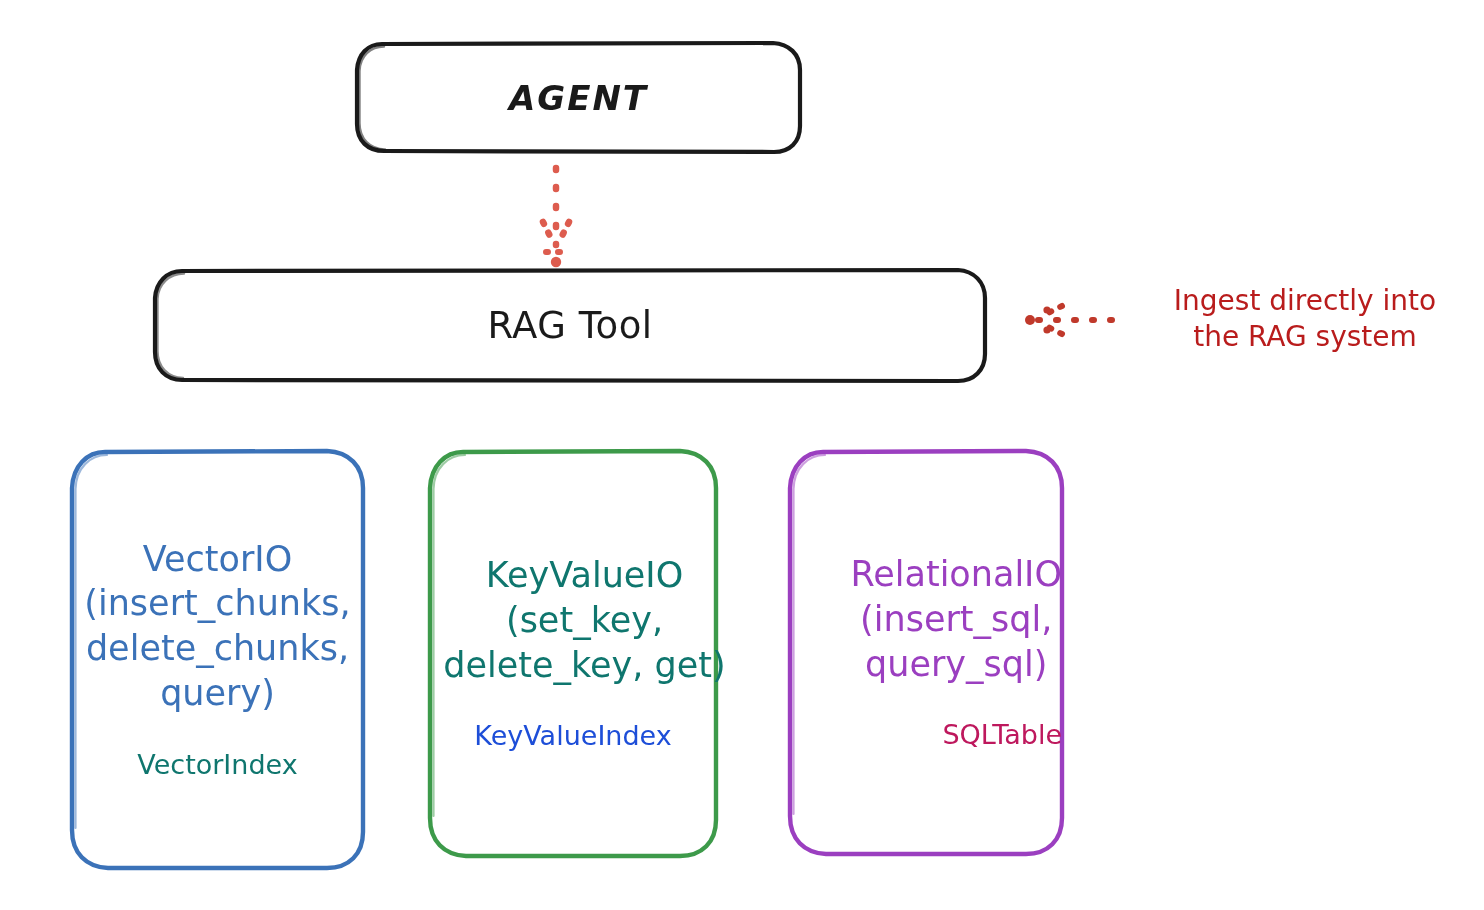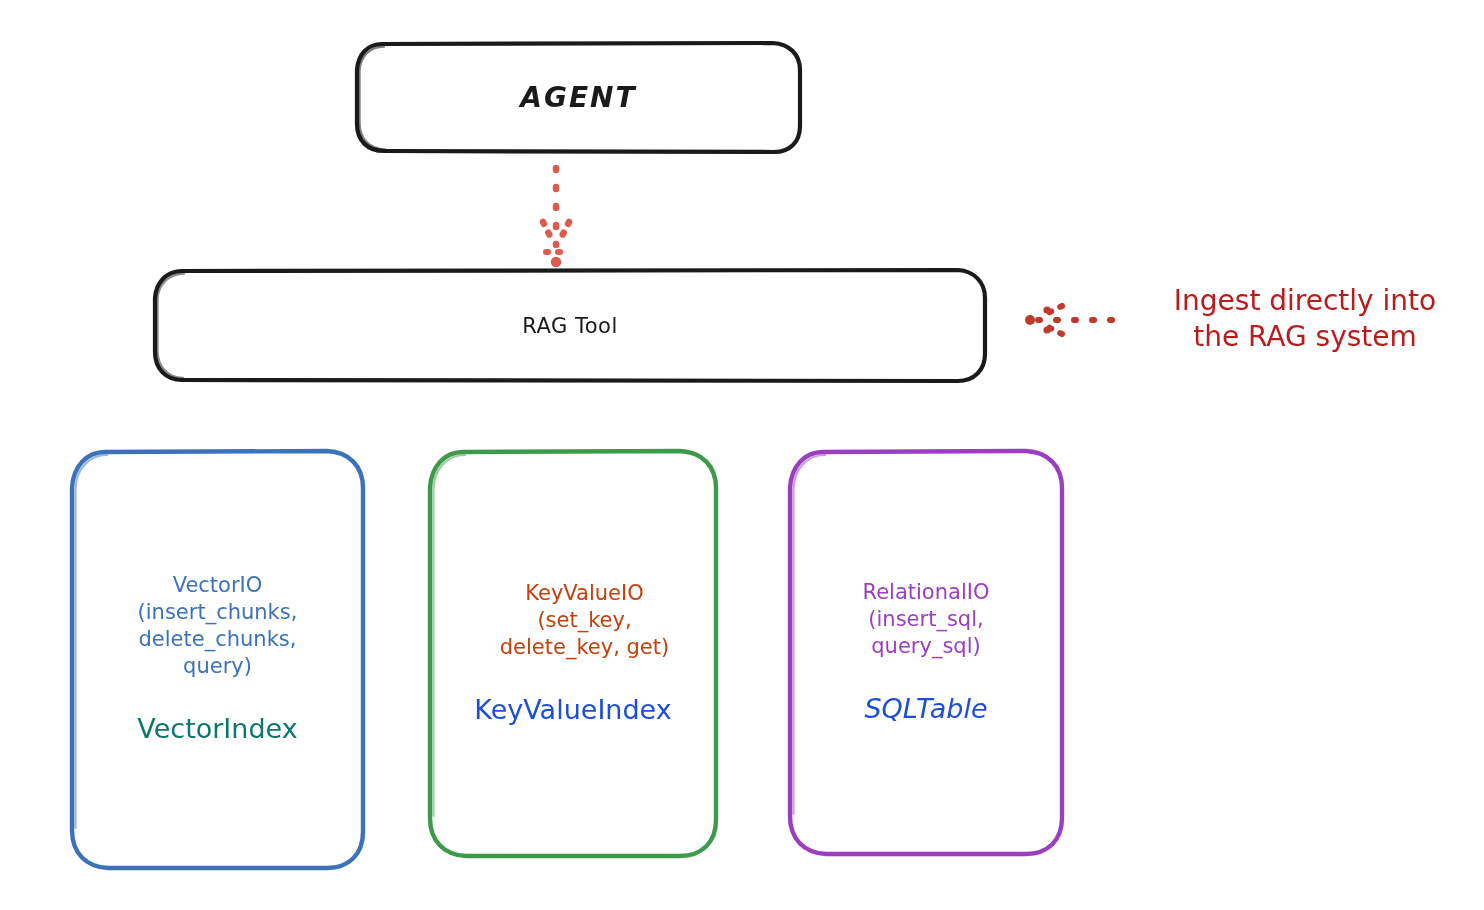--- a/index.html
+++ b/index.html
@@ -31,33 +31,33 @@
     align-items: center;
     justify-content: center;
     text-align: center;
     pointer-events: none;
     white-space: pre;
   }
   .agent-text {
     font-family: "DejaVu Sans", sans-serif;
     font-style: italic;
     font-weight: 700;
-    font-size: 28px;
+    font-size: 34px;
     letter-spacing: 2px;
     color: #1a1a1a;
   }
   .rag-text {
     font-family: "DejaVu Sans", sans-serif;
-    font-size: 21px;
+    font-size: 37px;
     color: #1a1a1a;
     letter-spacing: 0.5px;
   }
   .io-text {
     font-family: "DejaVu Sans", sans-serif;
-    font-size: 21px;
+    font-size: 35px;
     line-height: 1.28;
   }
   .io-index {
     font-family: "DejaVu Sans", sans-serif;
     font-size: 27px;
     line-height: 1.28;
     margin-top: 32px;
   }
   .annot-text {
     position: absolute;
@@ -181,29 +181,29 @@
 
   <div class="node-label" style="left:72px; top:451px; width:291px; height:417px;">
     <span class="io-text" style="color:#3b72b8;">VectorIO
 (insert_chunks,
 delete_chunks,
 query)</span>
     <span class="io-index" style="color:#0f766e;">VectorIndex</span>
   </div>
 
   <div class="node-label" style="left:430px; top:451px; width:286px; height:405px;">
-    <span class="io-text" style="color:#c2410c;margin-left:23px;">KeyValueIO
+    <span class="io-text" style="color:#0f766e;margin-left:23px;">KeyValueIO
 (set_key,
 delete_key, get)</span>
     <span class="io-index" style="color:#1d4ed8;">KeyValueIndex</span>
   </div>
 
-  <div class="node-label" style="left:790px; top:451px; width:272px; height:403px;">
+  <div class="node-label" style="left:790px; top:451px; width:272px; height:403px;align-items:flex-end;">
     <span class="io-text" style="color:#9b3fc0;">RelationalIO
 (insert_sql,
 query_sql)</span>
-    <span class="io-index" style="color:#1d4ed8;font-style:italic;">SQLTable</span>
+    <span class="io-index" style="color:#be185d;">SQLTable</span>
   </div>
 
   <div class="annot-text" style="left:1140px; top:283px; width:330px; color:#b91c1c;">Ingest directly into
 the RAG system</div>
 
 </div>
 
 </body></html>

